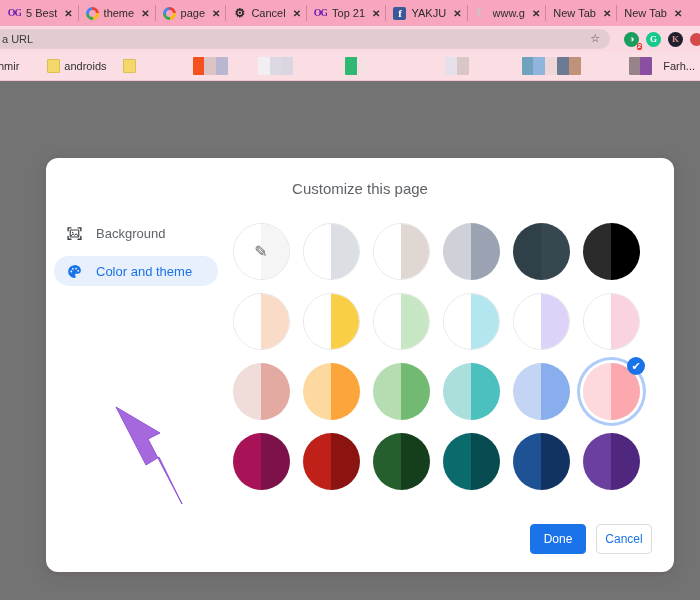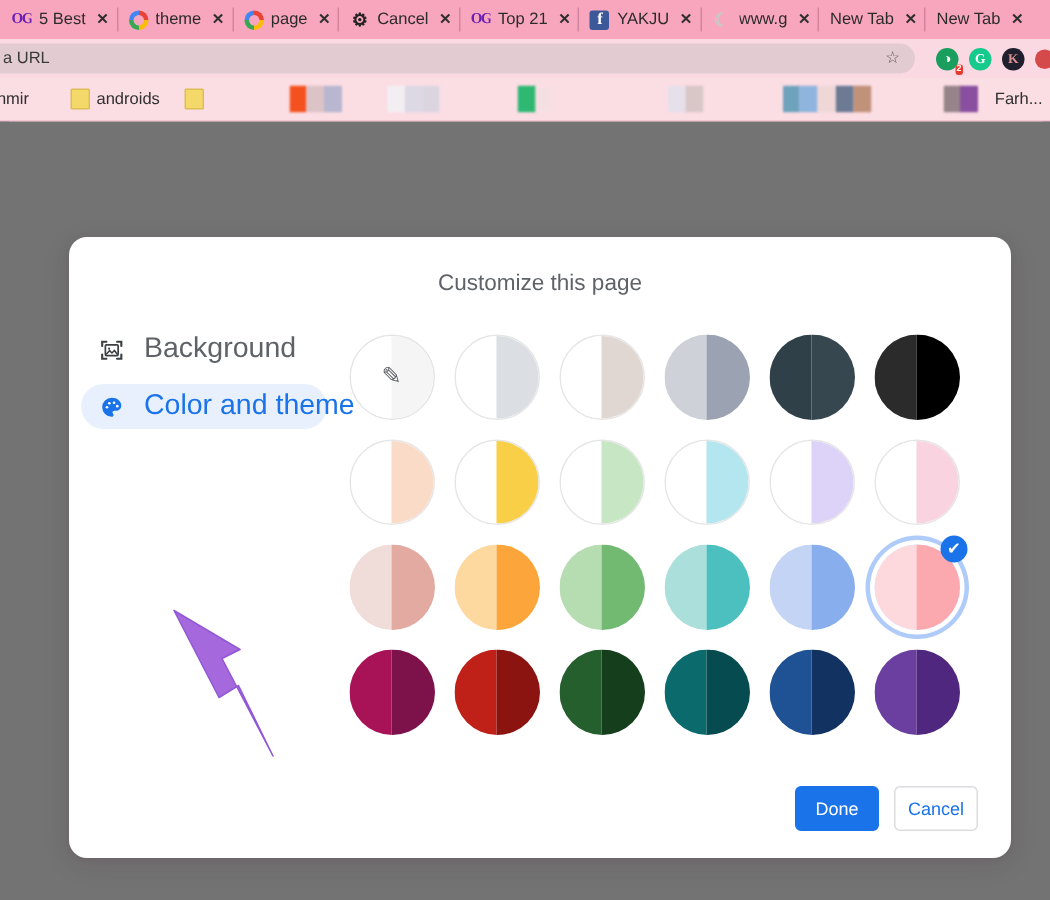--- a/index.html
+++ b/index.html
@@ -239,21 +239,21 @@
   }
   .side-item.active {
     background: #e8f0fe;
     width: 152px;
   }
   .side-icon {
     width: 17px; height: 17px;
     flex: 0 0 17px;
     display:flex; align-items:center; justify-content:center;
   }
-  .side-label { font-size: 19px; color: #5f6368; white-space: nowrap; }
+  .side-label { font-size: 13px; color: #5f6368; white-space: nowrap; }
   .side-item.active .side-label { color: #1a73e8; }
 
   
   .grid {
     position: absolute;
     left: 180px; top: 58px;
     width: 420px;
     display: grid;
     grid-template-columns: repeat(6, 70px);
     grid-auto-rows: 70px;

